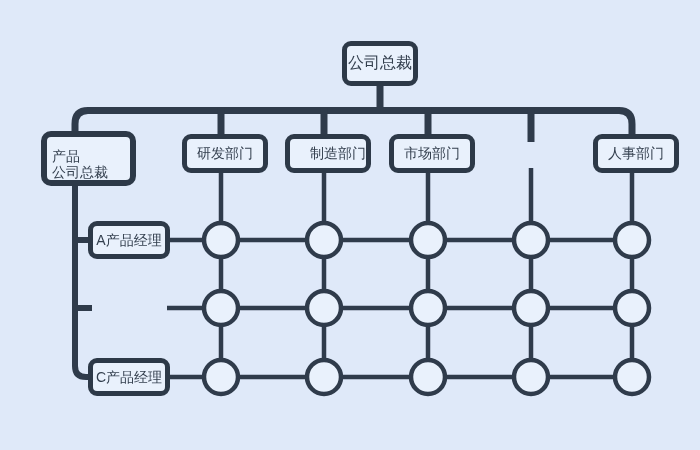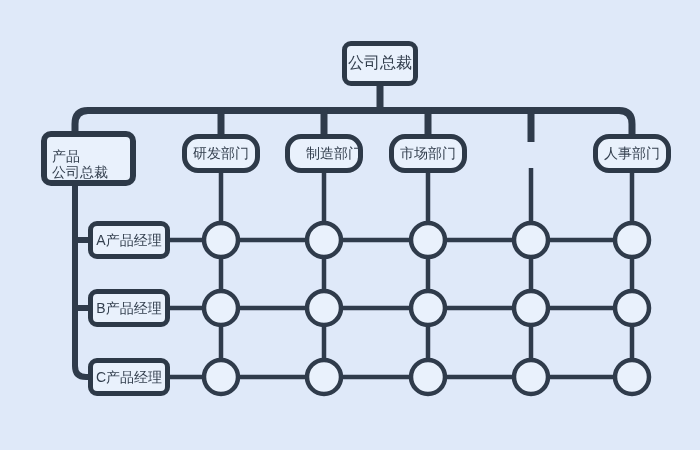--- a/index.html
+++ b/index.html
@@ -44,21 +44,21 @@
   }
   .box.hq {
     left: 41px; top: 131px; width: 95px; height: 55px;
     border-width: 6px; border-radius: 10px;
     flex-direction: column;
     align-items: flex-start;
     justify-content: flex-end;
     padding-left: 5px;
   }
   .box.dept {
-    top: 134px; width: 78px; height: 39px; border-radius: 16px;
+    top: 134px; width: 86px; height: 39px;
   }
   .box.dept.c0 { left: 182px; }
   .box.dept.c1 { left: 285px; padding-left: 20px; }
   .box.dept.c2 { left: 389px; text-align: right; }
   .box.dept.c3 { left: 492px; }
   .box.dept.c4 { left: 593px; }
   .box.pm {
     left: 88px; width: 82px; height: 38px;
   }
   .box.pm.r0 { top: 221px; justify-content: center; }
@@ -135,20 +135,17 @@
   <div class="box dept c2">
     <span>市场部门</span>
   </div>
   <div class="box dept c4">
     <span>人事部门</span>
   </div>
 
   <div class="box pm r0">
     <span>A产品经理</span>
   </div>
-  <div class="box pm r1">
-    <span>B产品经理</span>
-  </div>
   <div class="box pm r2">
     <span>C产品经理</span>
   </div>
 
 </div>
 
 </body></html>

